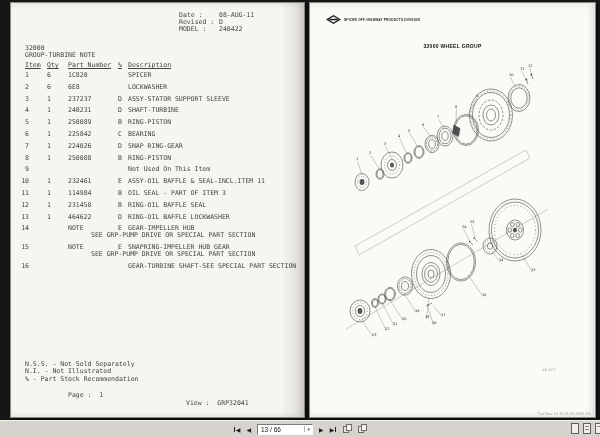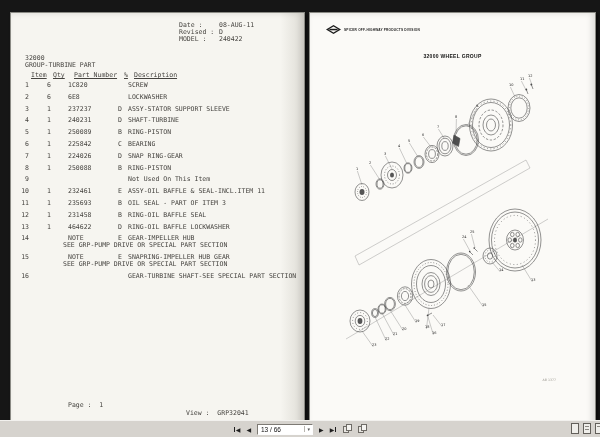--- a/index.html
+++ b/index.html
@@ -1,41 +1,41 @@
 <!DOCTYPE html>
 <html><head>
 <meta charset="utf-8">
 <style>
   html,body{margin:0;padding:0;background:#000;}
   *{box-sizing:border-box;}
   .frame{position:relative;width:600px;height:437px;background:#161616;overflow:hidden;
          font-family:"Liberation Sans",sans-serif;}
   
-  .page{position:absolute;top:12px;height:416px;background:#f8f7f3;border:1px solid #8a8a84;
+  .page{position:absolute;top:2px;height:416px;background:#f8f7f3;border:1px solid #8a8a84;
         box-shadow:inset -3px 0 6px rgba(0,0,0,.12), 2px 2px 3px rgba(0,0,0,.6);}
   .page-left{left:10px;width:295px;background:linear-gradient(90deg,#f6f5f0 0 92%,#dddbd4 100%);}
   .page-right{left:309px;width:287px;background:#fbfaf7;}
   
   .mono{font-family:"DejaVu Sans Mono",monospace;font-size:6.5px;line-height:7px;color:#45433f;}
   .hdr-block{position:absolute;left:168px;top:9px;}
   .hdr-line{display:flex;}
   .hdr-line .lbl{display:inline-block;width:40px;}
   .group-block{position:absolute;left:14px;top:42px;}
-  .thead{position:absolute;left:0;top:59px;width:100%;display:flex;padding-left:20px;}
+  .thead{position:absolute;left:0;top:59px;width:100%;display:flex;padding-left:14px;}
   .thead span{text-decoration:underline;}
   .h-item{width:22px;} .h-qty{width:21px;} .h-part{width:50px;} .h-stock{width:10px;}
   .trows{position:absolute;left:0;top:69px;width:100%;}
   .prow{margin-bottom:4.8px;}
   .pline{display:flex;padding-left:4px;}
   .c-item{width:14px;text-align:right;}
   .c-qty{width:22px;text-align:right;}
   .c-part{margin-left:17px;width:50px;}
   .c-stock{width:10px;}
   .c-desc{flex:1;white-space:nowrap;}
-  .pnote{padding-left:52px;white-space:nowrap;}
+  .pnote{padding-left:52px;white-space:nowrap;margin-left:28px;}
   .legend{position:absolute;left:14px;top:358px;}
   .legend div{margin-bottom:.4px;}
   .pfoot{position:absolute;left:0;top:389px;width:100%;}
   .pfoot .pageno{position:absolute;left:14px;margin-left:43px;}
   .pfoot .viewno{position:absolute;left:175px;margin-top:8px;}
   
   .brand-row{position:absolute;left:16px;top:12px;display:flex;align-items:center;gap:3px;}
   .brand-text{font-size:3.2px;letter-spacing:.2px;color:#222;font-weight:bold;}
   .dwg-title{position:absolute;left:0;top:40px;width:100%;text-align:center;
              font-size:5px;font-weight:bold;color:#111;letter-spacing:.3px;}
@@ -82,39 +82,39 @@
           <span>D</span>
         </div>
       <div class="hdr-line">
           <span class="lbl">MODEL :</span>
           <span>240422</span>
         </div>
     </div>
 
     <div class="group-block">
       <div>32000</div>
-      <div>GROUP-TURBINE PART</div>
+      <div>GROUP-TURBINE NOTE</div>
     </div>
 
     <div class="thead">
       <span class="h-item">Item</span>
       <span class="h-qty">Qty</span>
       <span class="h-part">Part Number</span>
       <span class="h-stock">%</span>
       <span class="h-desc">Description</span>
     </div>
 
     <div class="trows">
         <div class="prow">
           <div class="pline">
             <span class="c-item">1</span>
             <span class="c-qty">6</span>
             <span class="c-part">1C820</span>
             <span class="c-stock"></span>
-            <span class="c-desc">SCREW</span>
+            <span class="c-desc">SPICER</span>
           </div>
         </div>
         <div class="prow">
           <div class="pline">
             <span class="c-item">2</span>
             <span class="c-qty">6</span>
             <span class="c-part">6E8</span>
             <span class="c-stock"></span>
             <span class="c-desc">LOCKWASHER</span>
           </div>
@@ -188,21 +188,21 @@
             <span class="c-qty">1</span>
             <span class="c-part">232461</span>
             <span class="c-stock">E</span>
             <span class="c-desc">ASSY-OIL BAFFLE &amp; SEAL-INCL.ITEM 11</span>
           </div>
         </div>
         <div class="prow">
           <div class="pline">
             <span class="c-item">11</span>
             <span class="c-qty">1</span>
-            <span class="c-part">235693</span>
+            <span class="c-part">114984</span>
             <span class="c-stock">B</span>
             <span class="c-desc">OIL SEAL - PART OF ITEM 3</span>
           </div>
         </div>
         <div class="prow">
           <div class="pline">
             <span class="c-item">12</span>
             <span class="c-qty">1</span>
             <span class="c-part">231458</span>
             <span class="c-stock">B</span>
@@ -242,20 +242,25 @@
           <div class="pline">
             <span class="c-item">16</span>
             <span class="c-qty"></span>
             <span class="c-part"></span>
             <span class="c-stock"></span>
             <span class="c-desc">GEAR-TURBINE SHAFT-SEE SPECIAL PART SECTION</span>
           </div>
         </div>
       </div>
 
+    <div class="legend">
+      <div>N.S.S. - Not Sold Separately</div>
+      <div>N.I. - Not Illustrated</div>
+      <div>% - Part Stock Recommendation</div>
+    </div>
 
     <div class="pfoot">
       <span class="pageno"><span>Page :</span>&nbsp;&nbsp;<span>1</span></span>
       <span class="viewno"><span>View :</span>&nbsp;&nbsp;<span>GRP32041</span></span>
     </div>
   </div>
 
   <div class="page page-right">
     <div class="brand-row">
       <svg width="15" height="9" viewBox="0 0 15 9">

